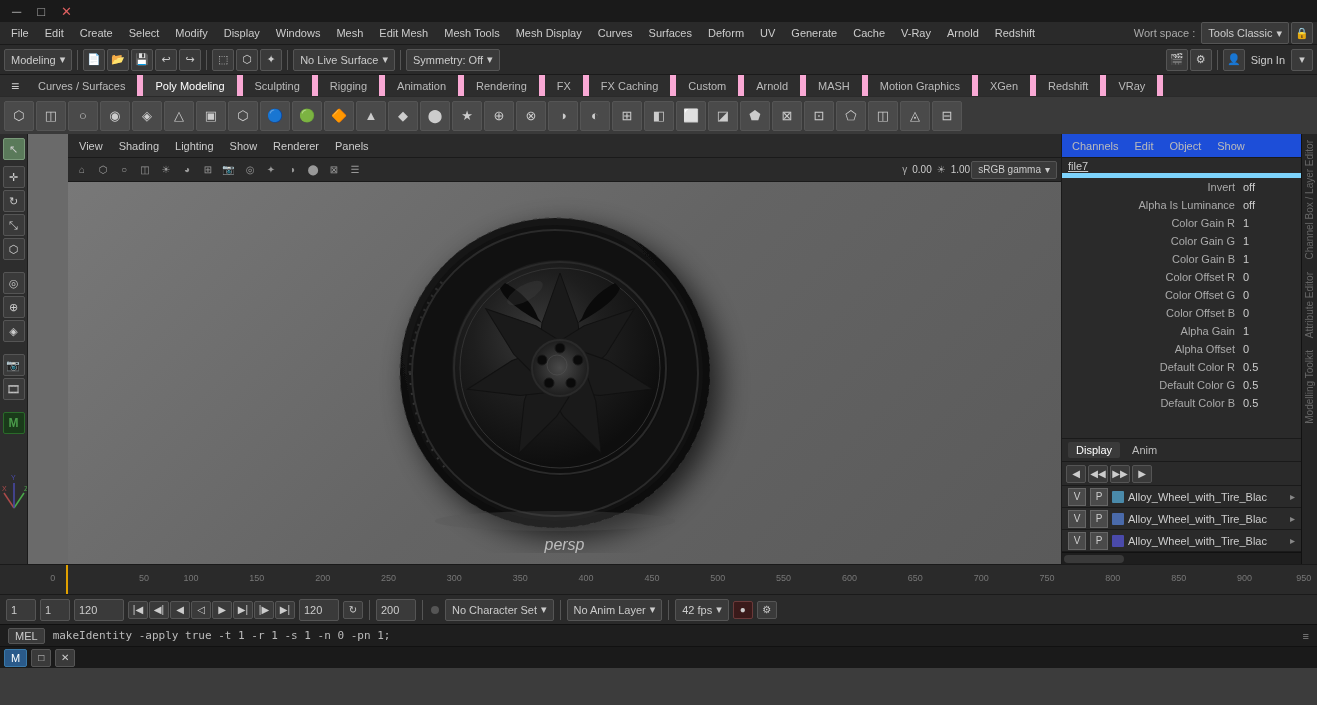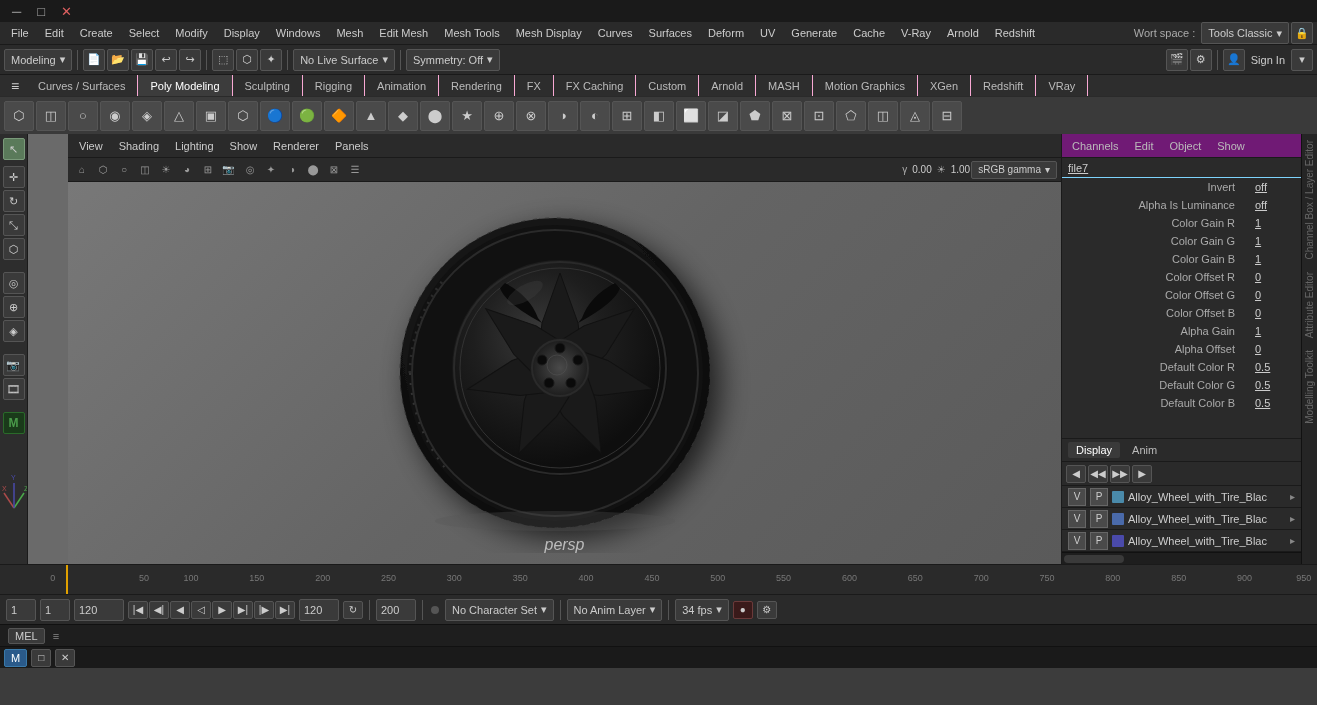--- a/index.html
+++ b/index.html
@@ -102,21 +102,21 @@
       padding: 0 4px;
       gap: 0;
       border-top: 1px solid #1a1a1a;
       overflow: hidden;
     }
     .tab-item {
       padding: 2px 12px;
       cursor: pointer;
       color: #bbb;
       font-size: 11px;
-      border-right: 1px solid #f9a8d4;
+      border-right: 6px solid #f9a8d4;
       height: 22px;
       display: flex;
       align-items: center;
     }
     .tab-item.active { background: #3c3c3c; color: #fff; }
 
     
     #shelf-row {
       height: 38px;
       background: #3a3a3a;
@@ -242,55 +242,55 @@
       width: 240px;
       background: #2a2a2a;
       display: flex;
       flex-direction: column;
       border-left: 1px solid #1a1a1a;
       overflow: hidden;
     }
 
     #channel-header {
       height: 24px;
-      background: #701a75;
+      background: #1d4ed8;
       display: flex;
       align-items: center;
       padding: 0 6px;
       gap: 8px;
       border-bottom: 1px solid #1a1a1a;
     }
     .channel-tab {
       color: #bbb;
       font-size: 11px;
       cursor: pointer;
       padding: 2px 4px;
     }
 
     #channel-title-row {
       height: 20px;
       padding: 0 6px;
       display: flex;
       align-items: center;
       justify-content: space-between;
-      border-bottom: 1px solid #7dd3fc;
+      border-bottom: 5px solid #7dd3fc;
       font-size: 11px;
       text-decoration: underline;
     }
     #channel-title { color: #ccc; }
 
     .channel-row {
       display: flex;
       align-items: center;
       justify-content: space-between;
       padding: 1px 6px;
       height: 18px;
     }
     .channel-label { color: #aaa; font-size: 11px; text-align: right; flex: 1; }
-    .channel-value { color: #ccc; font-size: 11px; width: 60px; text-align: left; padding-left: 20px; text-decoration: underline; }
+    .channel-value { color: #ccc; font-size: 11px; width: 60px; text-align: left; padding-left: 8px; }
 
     #display-anim-tabs {
       height: 24px;
       background: #2a2a2a;
       display: flex;
       align-items: center;
       padding: 0 6px;
       gap: 4px;
       border-top: 1px solid #1a1a1a;
       border-bottom: 1px solid #1a1a1a;
@@ -963,30 +963,31 @@
   <div class="bottom-separator"></div>
 
   <div class="bottom-dropdown">
     <span>No Anim Layer</span>
     <span>▾</span>
   </div>
 
   <div class="bottom-separator"></div>
 
   <div class="bottom-dropdown">
-    <span>34 fps</span>
+    <span>42 fps</span>
     <span>▾</span>
   </div>
 
   <div class="taskbar-btn" style="background:#3a1a1a;border-color:#6a3a3a;">●</div>
   <div class="taskbar-btn">⚙</div>
 </div>
 
 <div id="status-bar">
   <div id="status-lang">MEL</div>
+  <div id="status-cmd">makeIdentity -apply true -t 1 -r 1 -s 1 -n 0 -pn 1;</div>
   <div id="status-right">≡</div>
 </div>
 
 <div id="taskbar">
   <div class="taskbar-app">
     <span>M</span>
   </div>
   <div class="taskbar-btn">□</div>
   <div class="taskbar-btn">✕</div>
 </div>

